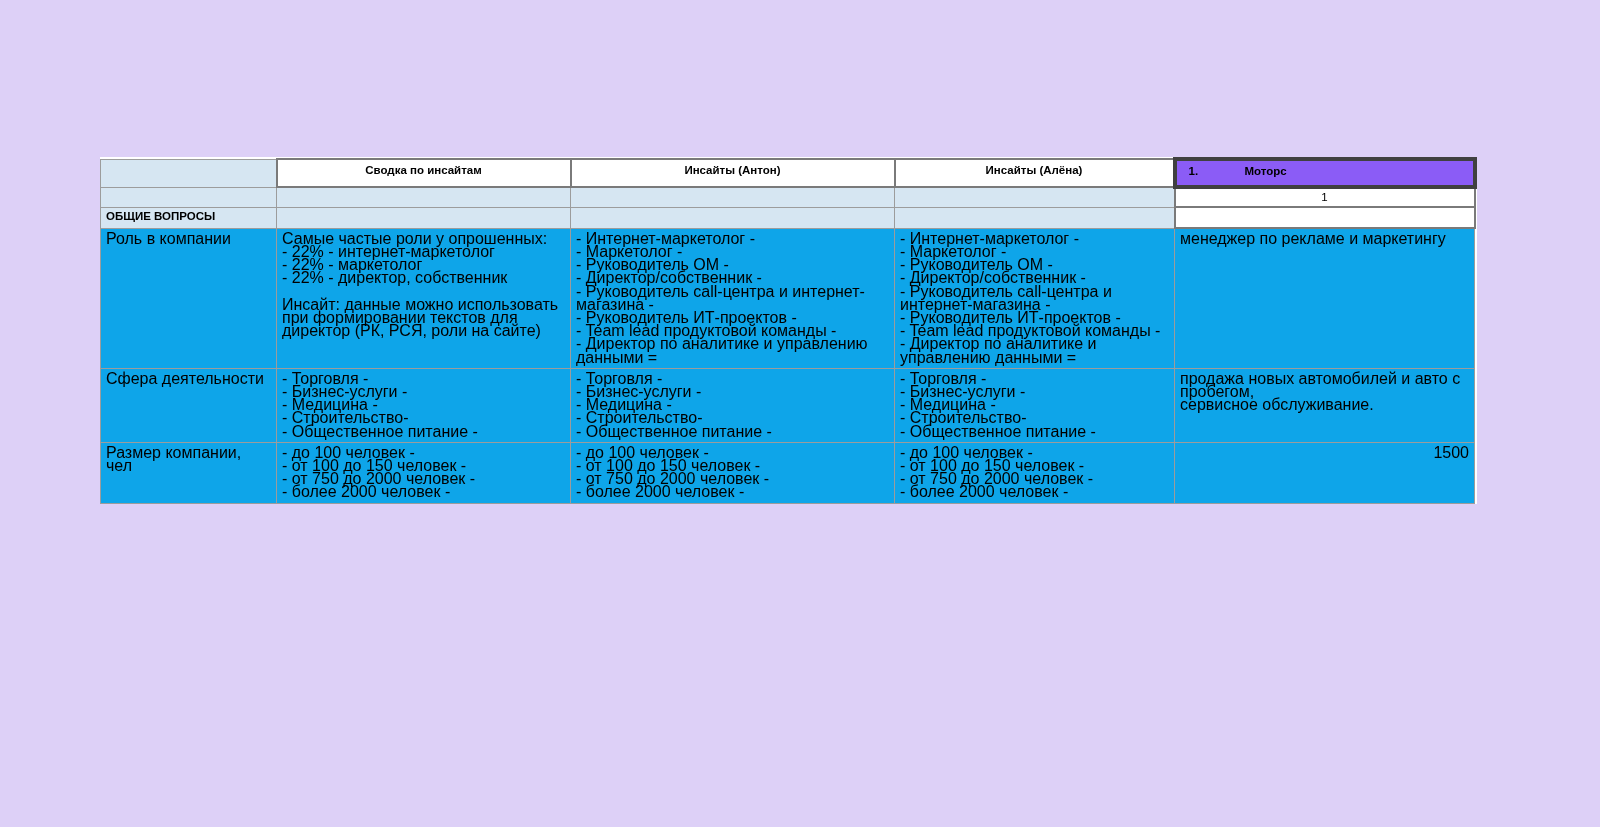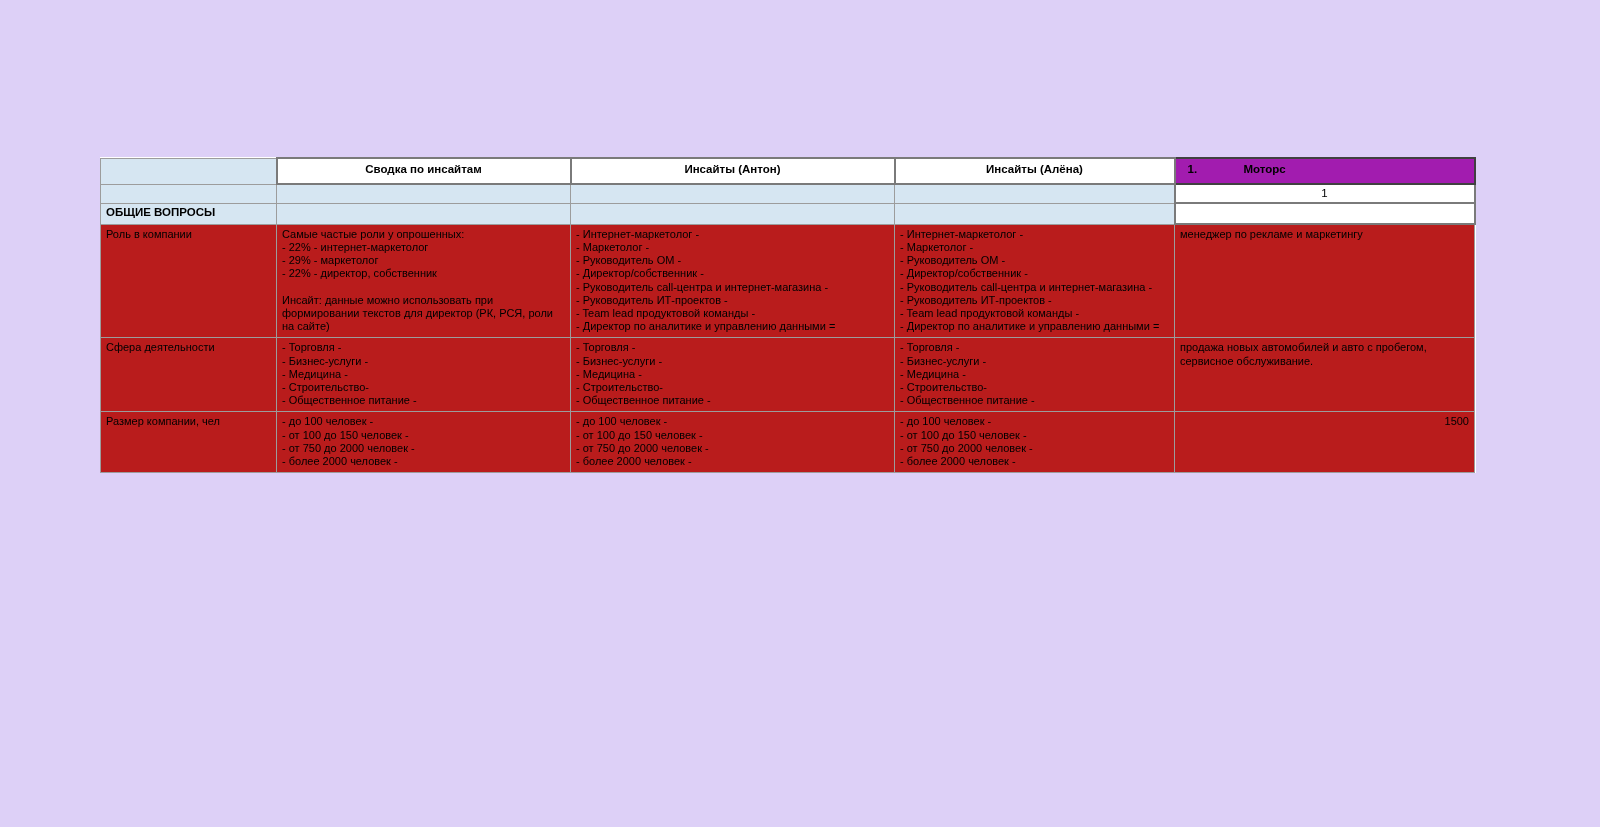--- a/index.html
+++ b/index.html
@@ -22,24 +22,24 @@
   table.grid {
     border-collapse: collapse;
     table-layout: fixed;
     width: 1374px;
     background: #ffffff;
   }
   table.grid td {
     border: 1px solid #9c9c9c;
     vertical-align: top;
     padding: 3px 5px 4px 5px;
-    font-size: 11px;
+    font-size: 16px;
     line-height: 13.2px;
     color: #000;
-    background: #b91c1c;
+    background: #0ea5e9;
   }
   
   col.c0 { width: 176px; }
   col.c1 { width: 294px; }
   col.c2 { width: 324px; }
   col.c3 { width: 280px; }
   col.c4 { width: 300px; }
 
   
   tr.header-row td {
@@ -55,24 +55,24 @@
     background: #d6e6f2;
   }
   tr.header-row td.white-head {
     background: #ffffff;
     border-left: 2px solid #7a7a7a;
     border-right: 2px solid #7a7a7a;
     border-top: 2px solid #7a7a7a;
     border-bottom: 2px solid #7a7a7a;
   }
   tr.header-row td.motors-head {
-    background: #a21caf;
+    background: #8b5cf6;
     text-align: left;
     padding-left: 12px;
-    border: 2px solid #404040;
+    border: 4px solid #404040;
   }
   .motors-head .num { display:inline-block; width: 56px; }
 
   
   tr.num-row td {
     background: #d6e6f2;
     height: 13px;
     padding-top: 2px;
     padding-bottom: 2px;
     font-size: 11.5px;
@@ -169,21 +169,21 @@
         <td></td>
         <td class="sec-empty"></td>
       </tr>
 
       <tr>
         <td class="label-cell">Роль в компании</td>
         <td class="list-cell sep-left">
           <div class="cell-lines">
             <span>Самые частые роли у опрошенных:</span>
             <span>- 22% - интернет-маркетолог</span>
-            <span>- 29% - маркетолог</span>
+            <span>- 22% - маркетолог</span>
             <span>- 22% - директор, собственник</span>
             <span class="blank-line"></span>
             <span>Инсайт: данные можно использовать при формировании текстов для директор (РК, РСЯ, роли на сайте)</span>
           </div>
         </td>
         <td class="list-cell sep-left">
           <div class="cell-lines">
             <span>- Интернет-маркетолог -</span>
             <span>- Маркетолог -</span>
             <span>- Руководитель ОМ -</span>

